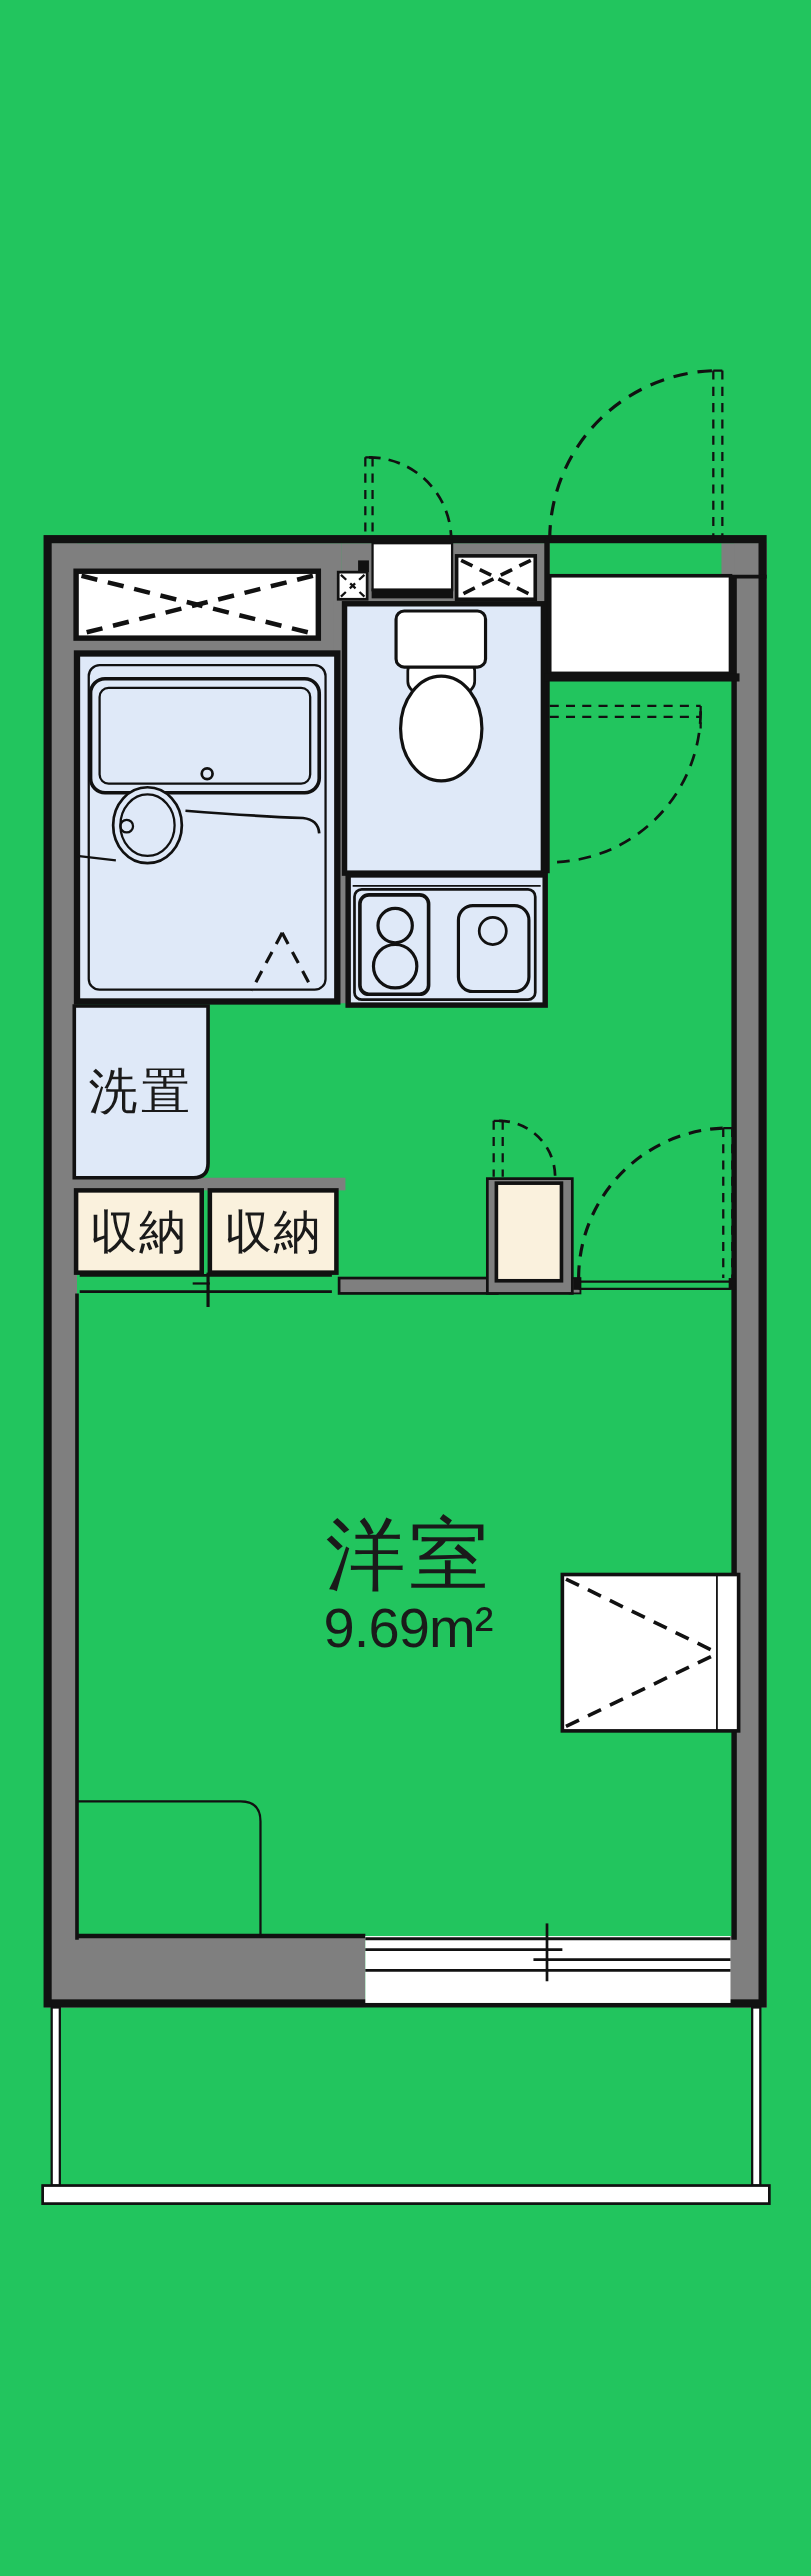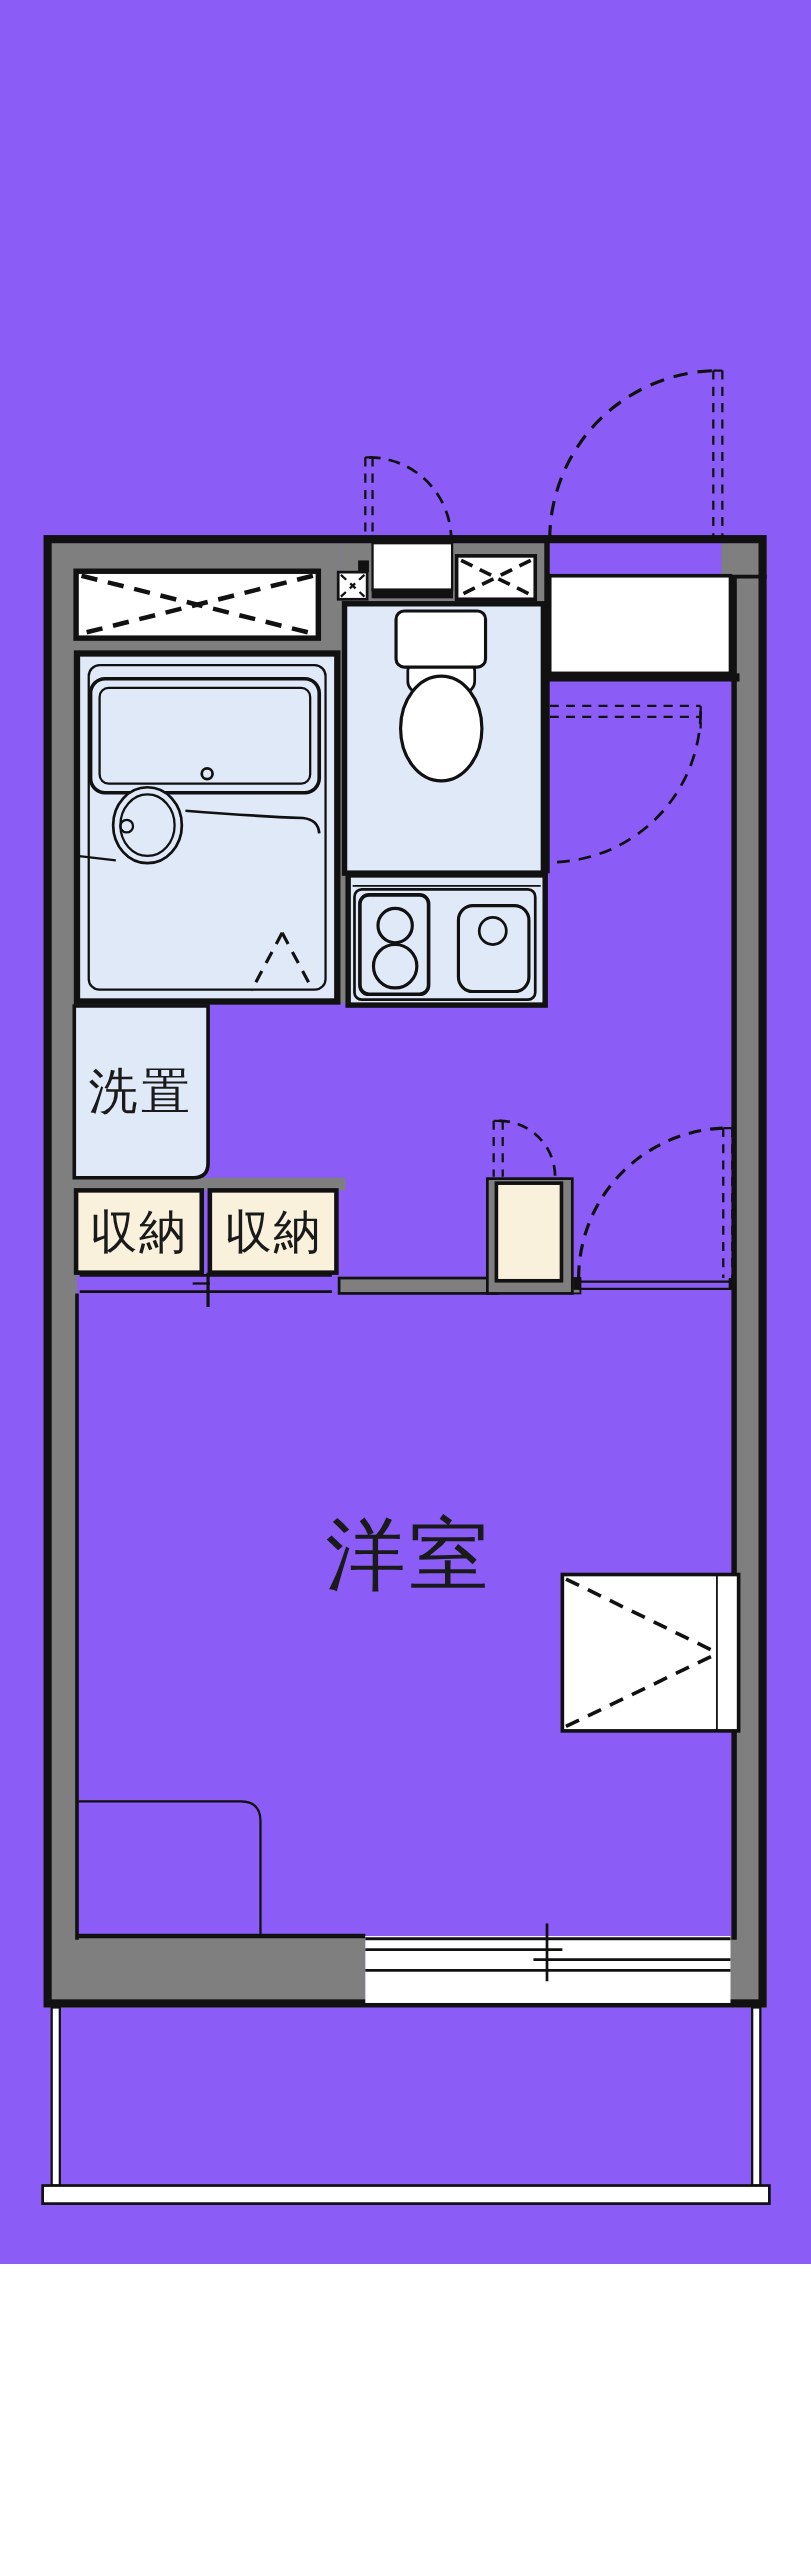--- a/index.html
+++ b/index.html
@@ -1,19 +1,19 @@
 <!DOCTYPE html>
 <html style="font-size:14.5px"><head>
 <meta charset="utf-8">
 <style>
   html,body{margin:0;padding:0;background:#ffffff;}
   .canvas{
     position:relative;
-    width:812px;height:2264px;
-    background:#8b5cf6;
+    width:812px;height:2576px;
+    background:#22c55e;
     font-family:"Liberation Sans","DejaVu Sans",sans-serif;
     overflow:hidden;
   }
   .plan-svg{position:absolute;left:0;top:0;}
   .lbl{
     position:absolute;
     color:#1a1a1a;
     text-align:center;
     line-height:1;
     font-weight:500;
@@ -175,15 +175,16 @@
     <rect x="832" y="2221" width="9" height="197" fill="#fff" stroke="#111" stroke-width="2.5"></rect>
     <rect x="47" y="2418" width="804" height="20" fill="#fff" stroke="#111" stroke-width="3"></rect>
   </g>
 
 </svg>
 
 <div class="lbl lbl-washer">洗置</div>
 <div class="lbl lbl-sto1">収納</div>
 <div class="lbl lbl-sto2">収納</div>
 <div class="lbl lbl-room">洋室</div>
+<div class="lbl lbl-sqm">9.69m²</div>
 
 </div>
 
 
 </body></html>

